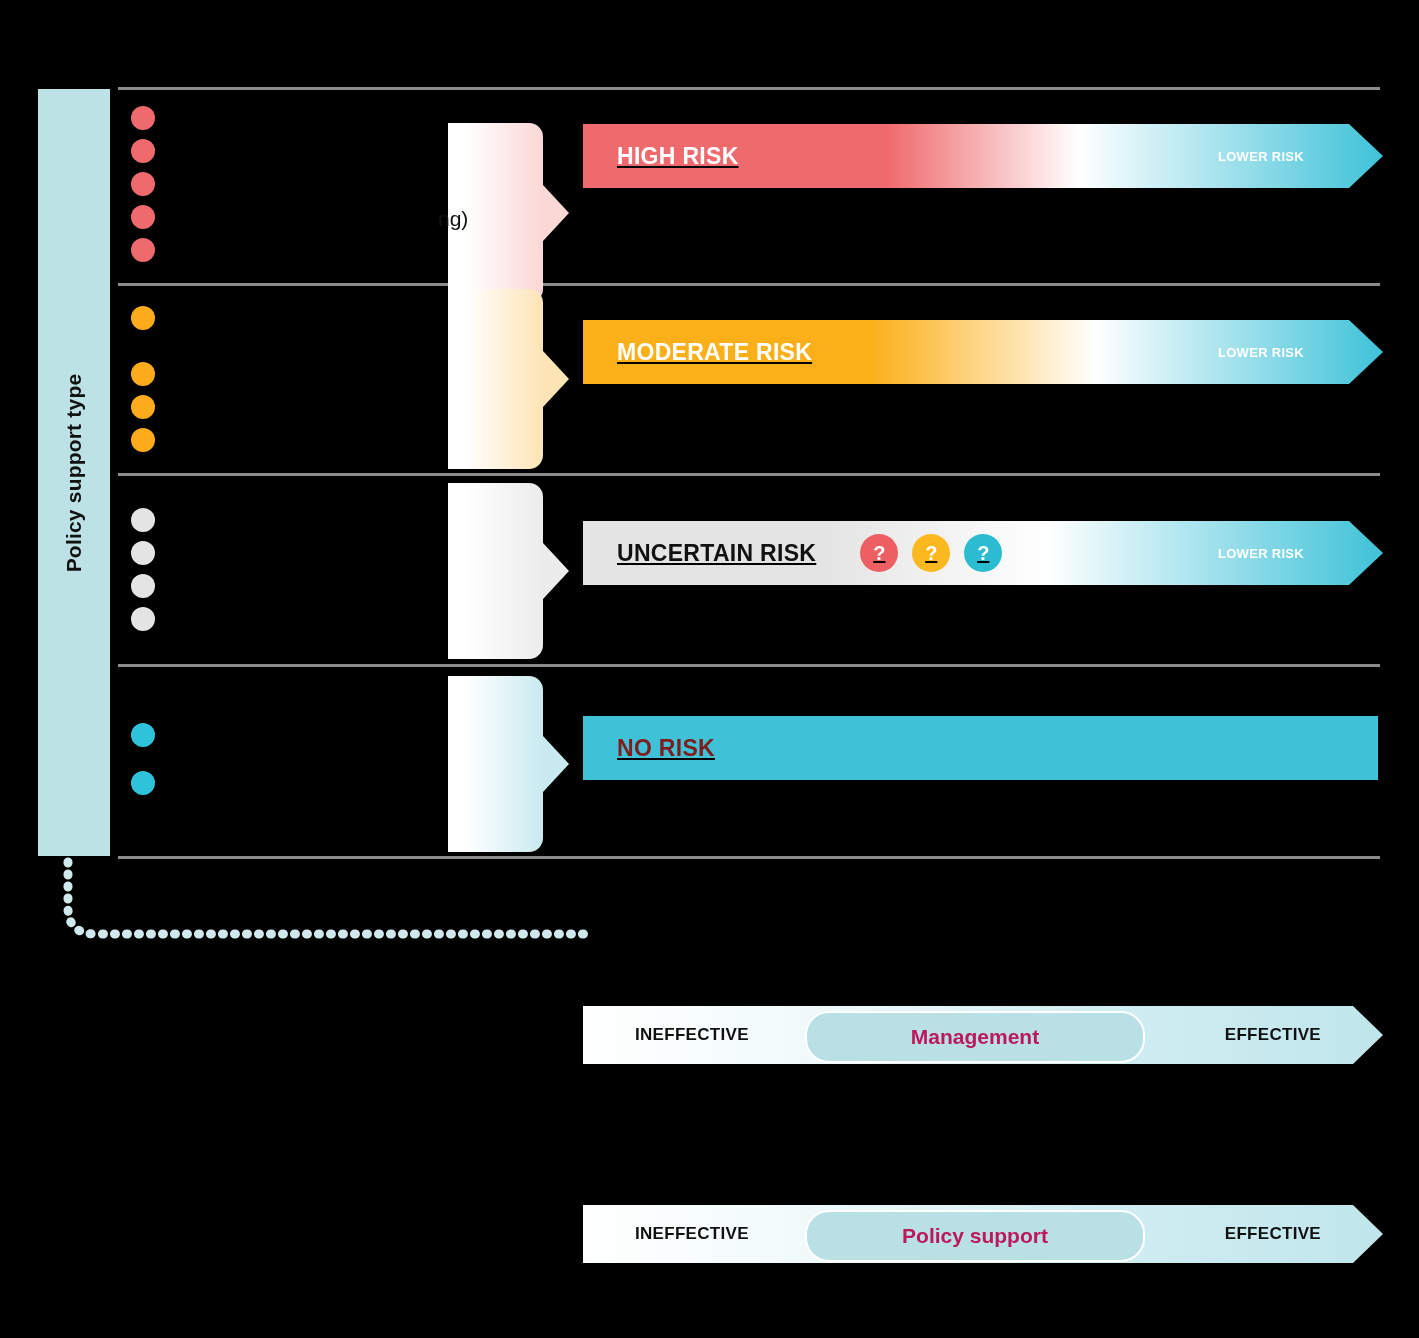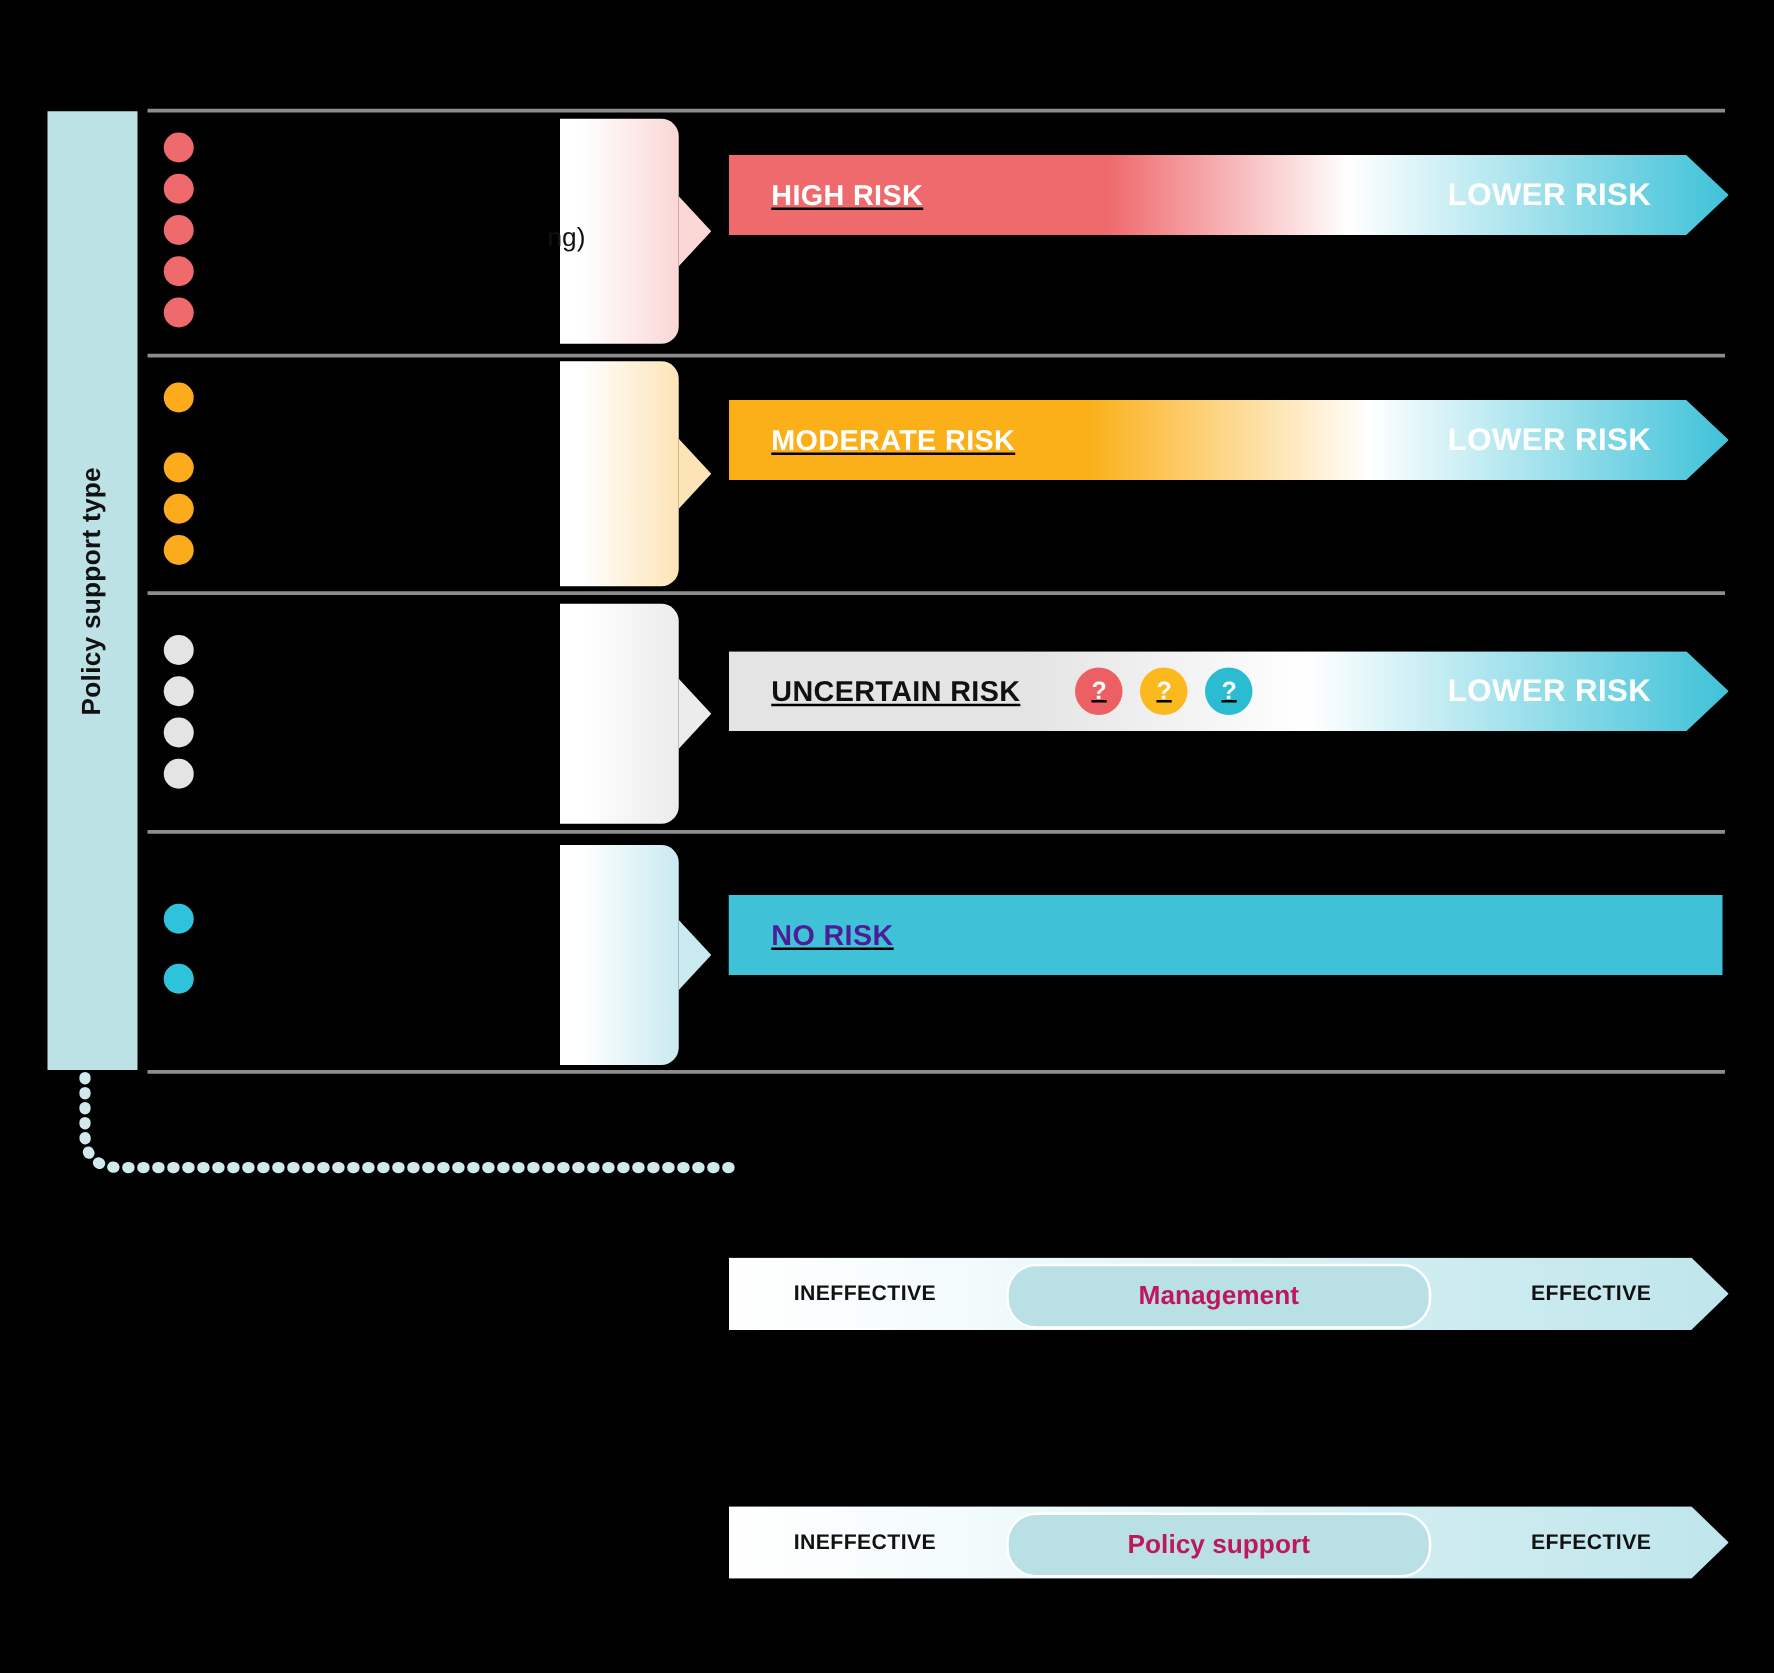--- a/index.html
+++ b/index.html
@@ -78,21 +78,21 @@
   }
   .panel .nub {
     position: absolute;
     left: 95px;
     top: 50%;
     width: 0; height: 0;
     transform: translateY(-50%);
     border-top: 28px solid transparent;
     border-bottom: 28px solid transparent;
   }
-  .panel.red   { background: linear-gradient(90deg,#ffffff 0%,#ffffff 18%,#fbd7d6 100%); }
+  .panel.red   { background: linear-gradient(90deg,#ffffff 0%,#ffffff 18%,#fbd7d6 100%); margin-top: 28px; }
   .panel.red   .nub { border-left: 26px solid #fbd7d6; }
   .panel.amber { background: linear-gradient(90deg,#ffffff 0%,#ffffff 18%,#fde4b6 100%); }
   .panel.amber .nub { border-left: 26px solid #fde4b6; }
   .panel.gray  { background: linear-gradient(90deg,#ffffff 0%,#ffffff 18%,#ececec 100%); }
   .panel.gray  .nub { border-left: 26px solid #ececec; }
   .panel.cyan  { background: linear-gradient(90deg,#ffffff 0%,#ffffff 18%,#c9eaf0 100%); }
   .panel.cyan  .nub { border-left: 26px solid #c9eaf0; }
 
   .panel .cut-label {
     position: absolute;
@@ -120,22 +120,22 @@
   .bar.flat { width: 795px; }
 
   .bar .bar-label {
     font-size: 23px;
     font-weight: bold;
     letter-spacing: .3px;
     margin-left: 34px;
   }
   .bar .bar-end {
     position: absolute;
-    right: 62px;
-    font-size: 25px;
+    right: 79px;
+    font-size: 13px;
     font-weight: bold;
     color: #ffffff;
     letter-spacing: .3px;
   }
 
   .bar-high     { background: linear-gradient(90deg,#ef6a6d 0%,#ef6a6d 38%,#ffffff 62%,#3fc2d8 100%); }
   .bar-moderate { background: linear-gradient(90deg,#fbb019 0%,#fbb019 36%,#ffffff 64%,#3fc2d8 100%); }
   .bar-uncertain{ background: linear-gradient(90deg,#e4e4e4 0%,#e4e4e4 30%,#ffffff 58%,#3fc2d8 100%); }
   .bar-norisk   { background: #3fc2d8; }
 
@@ -290,21 +290,21 @@
 
   <div class="dot-stack" style="top:723px">
     <span class="dot cyan" style="margin-bottom:24px"></span>
     <span class="dot cyan"></span>
   </div>
   <div class="panel cyan" style="top:676px;height:176px">
     <span class="cut-label"></span>
     <span class="nub"></span>
   </div>
   <div class="bar flat bar-norisk" style="top:716px">
-    <span class="bar-label" style="color:#4c1d95">NO RISK</span>
+    <span class="bar-label" style="color:#7f1d1d">NO RISK</span>
     <span class="bar-end"></span>
   </div>
 
   <svg class="connector" width="560" height="100" viewBox="0 0 560 100">
     <path d="M 28 6 L 28 52 Q 28 78 56 78 L 548 78" fill="none" stroke="#cfe9ed" stroke-width="9" stroke-linecap="round" stroke-dasharray="1 11"></path>
   </svg>
 
 
   <div class="scale" style="top:1006px">
     <span class="end-lbl left">INEFFECTIVE</span>

